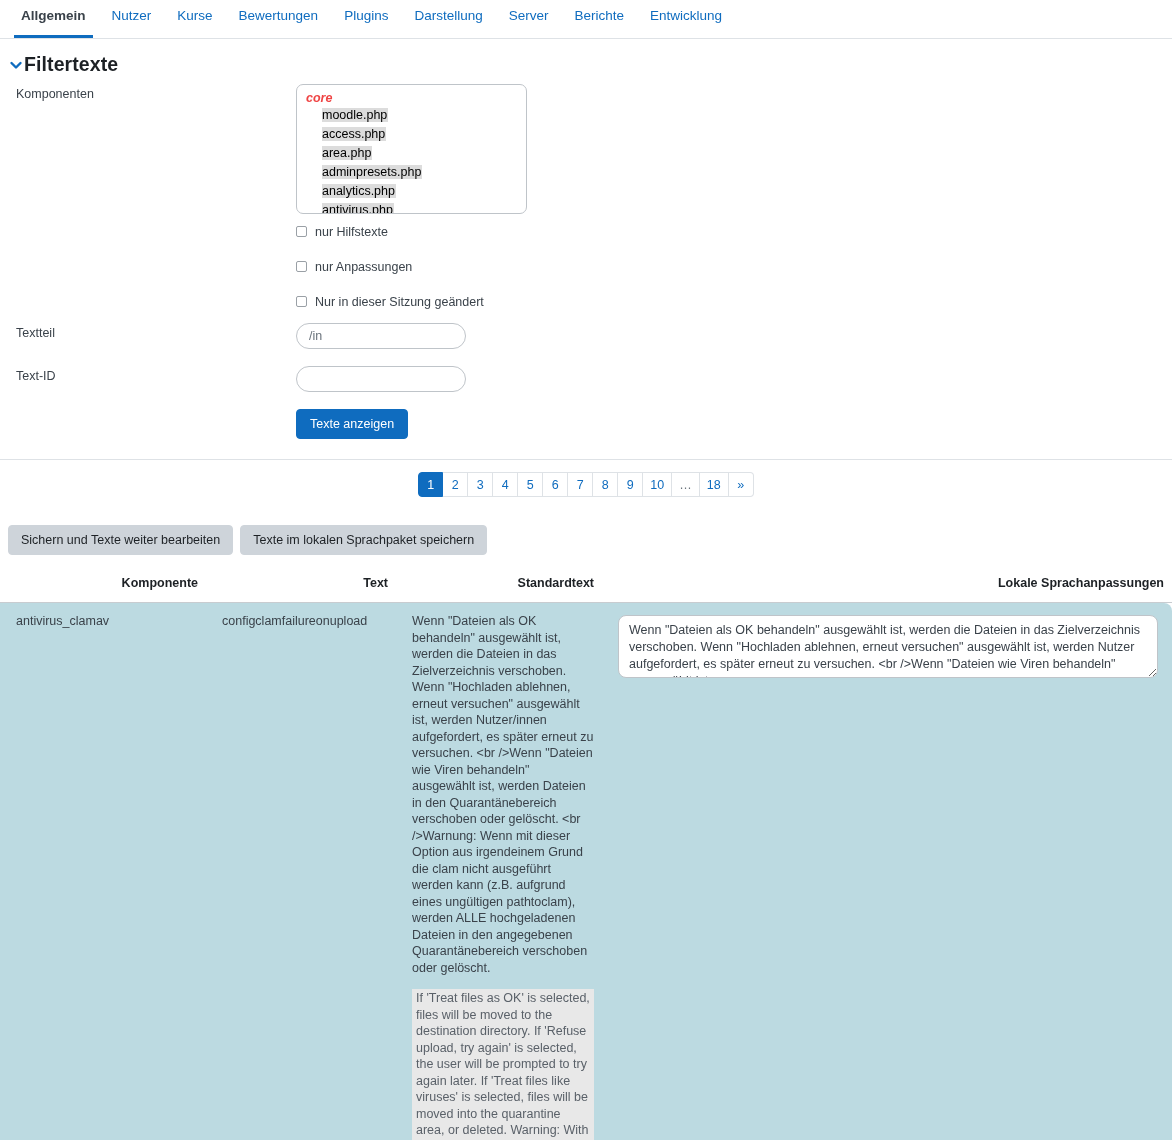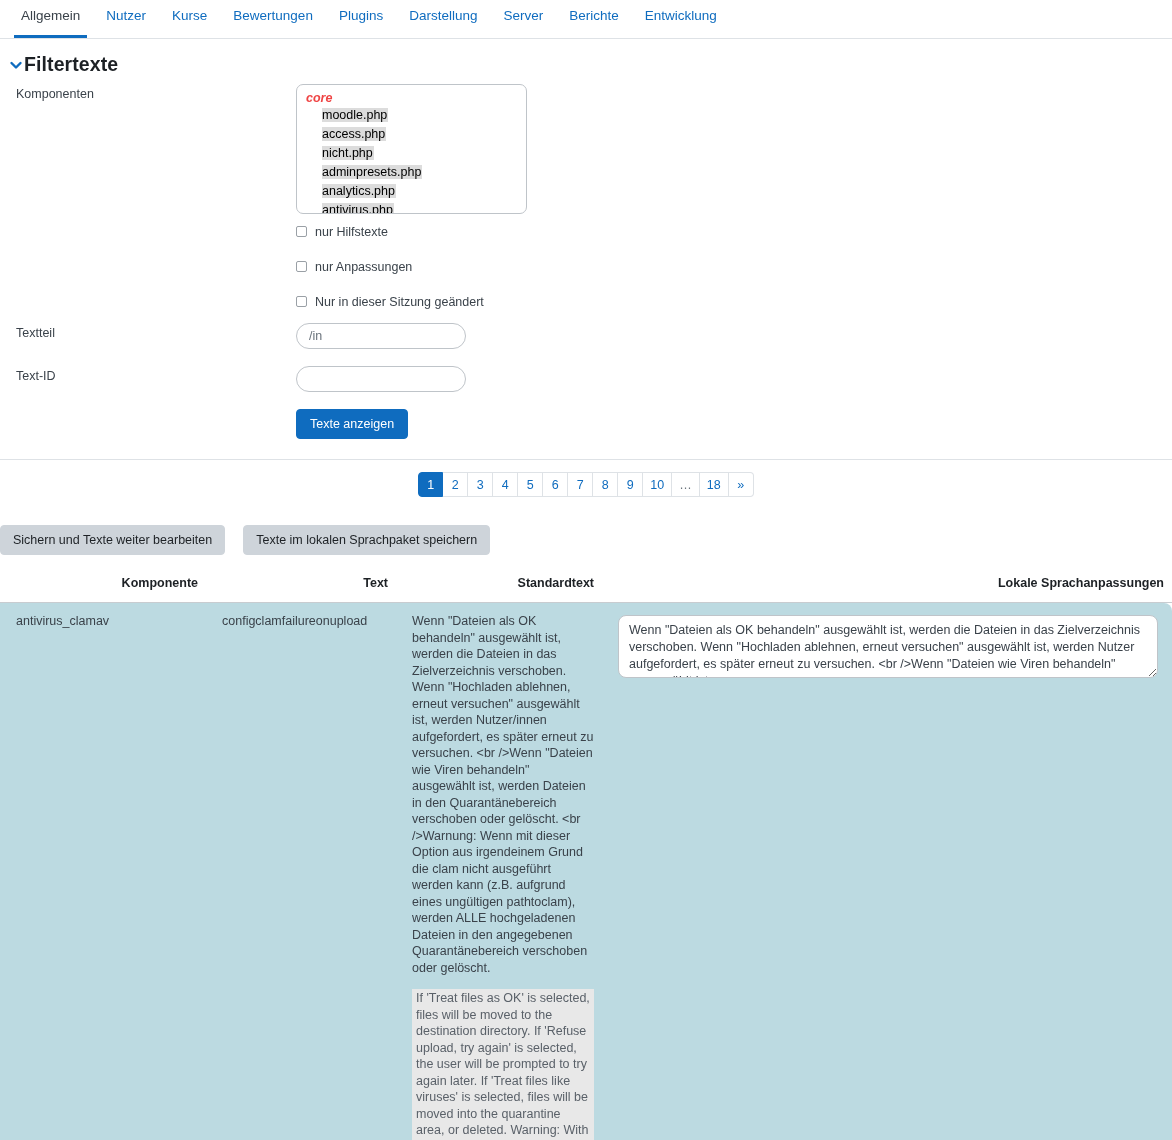--- a/index.html
+++ b/index.html
@@ -31,21 +31,21 @@
     color: #0f6cbf;
     line-height: 20px;
     height: 38px;
     cursor: pointer;
     text-decoration: none;
     position: relative;
     white-space: nowrap;
   }
   .navtab.active {
     color: #3a424a;
-    font-weight: 400;
+    font-weight: 700;
     text-align: right;
   }
   .navtab.active::after {
     content: "";
     position: absolute;
     left: 6px; right: 6px;
     bottom: 0;
     height: 3px;
     background: #0f6cbf;
   }
@@ -203,22 +203,22 @@
   .pitem.active {
     background: #0f6cbf;
     border-color: #0f6cbf;
     color: #fff;
   }
   .pitem.gap { color: #6c757d; cursor: default; }
 
   
   .actionbar {
     display: flex;
-    gap: 18px;
-    padding: 28px 0 0 0;
+    gap: 7px;
+    padding: 28px 0 0 8px;
   }
   .btn-secondary {
     background: #ced4da;
     border: 1px solid #ced4da;
     color: #1d2125;
     font-size: 12.5px;
     font-family: "Liberation Sans", sans-serif;
     border-radius: 4px;
     padding: 7px 12px;
     cursor: pointer;
@@ -320,21 +320,21 @@
 
 <div class="form">
 
   <div class="frow">
     <div class="flabel">Komponenten</div>
     <div class="fctrl">
       <div class="multisel">
         <div class="optgroup-label">core</div>
         <div class="opt"><span class="hl">moodle.php</span></div>
         <div class="opt"><span class="hl">access.php</span></div>
-        <div class="opt"><span class="hl">nicht.php</span></div>
+        <div class="opt"><span class="hl">area.php</span></div>
         <div class="opt"><span class="hl">adminpresets.php</span></div>
         <div class="opt"><span class="hl">analytics.php</span></div>
         <div class="opt"><span class="hl">antivirus.php</span></div>
 
       </div>
     </div>
   </div>
 
   <div class="frow">
     <div class="flabel"></div>

